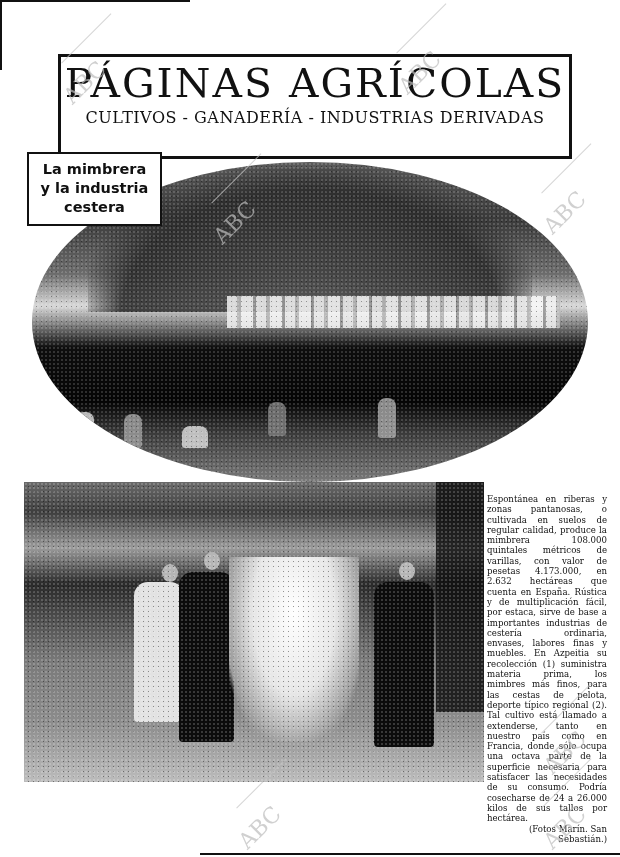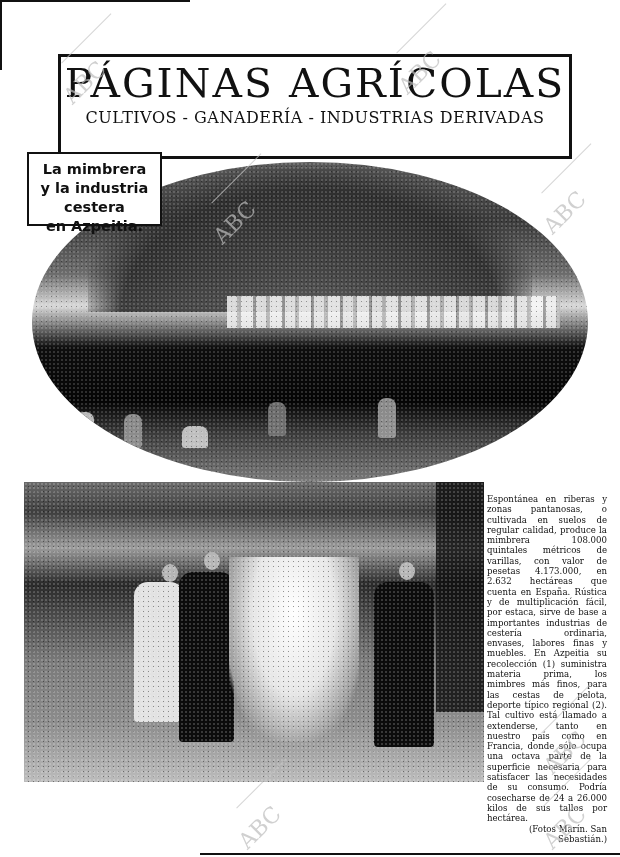--- a/index.html
+++ b/index.html
@@ -110,21 +110,20 @@
 <div class="scan-edge-bottom"></div>
 
 <header class="masthead">
   <div class="masthead-title">PÁGINAS AGRÍCOLAS</div>
   <div class="masthead-sub">CULTIVOS - GANADERÍA - INDUSTRIAS DERIVADAS</div>
 </header>
 
 <div class="caption-box">
   <div>La mimbrera</div>
   <div>y la industria cestera</div>
-  <div>en Azpeitia.</div>
 </div>
 
 <div class="oval-photo">
   <div class="hill"></div>
   <div class="town"></div>
   <div class="figure" style="left:44px;top:250px;"></div>
   <div class="figure" style="left:92px;top:252px;background:#9a9a9a;"></div>
   <div class="figure" style="left:150px;top:264px;width:26px;height:22px;"></div>
   <div class="figure" style="left:236px;top:240px;background:#7a7a7a;"></div>
   <div class="figure" style="left:346px;top:236px;background:#a0a0a0;height:40px;"></div>

